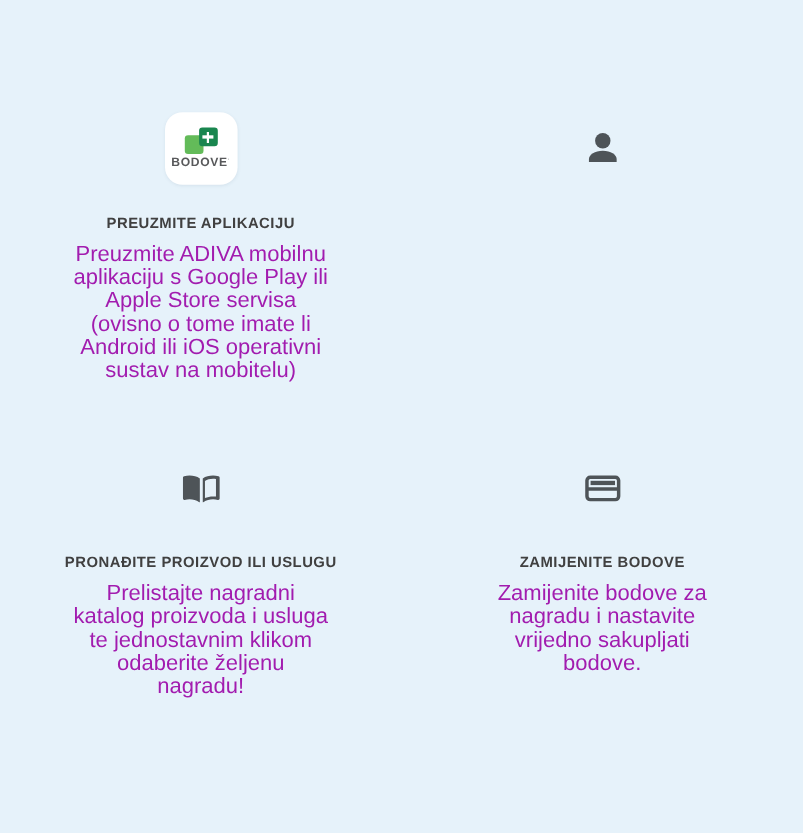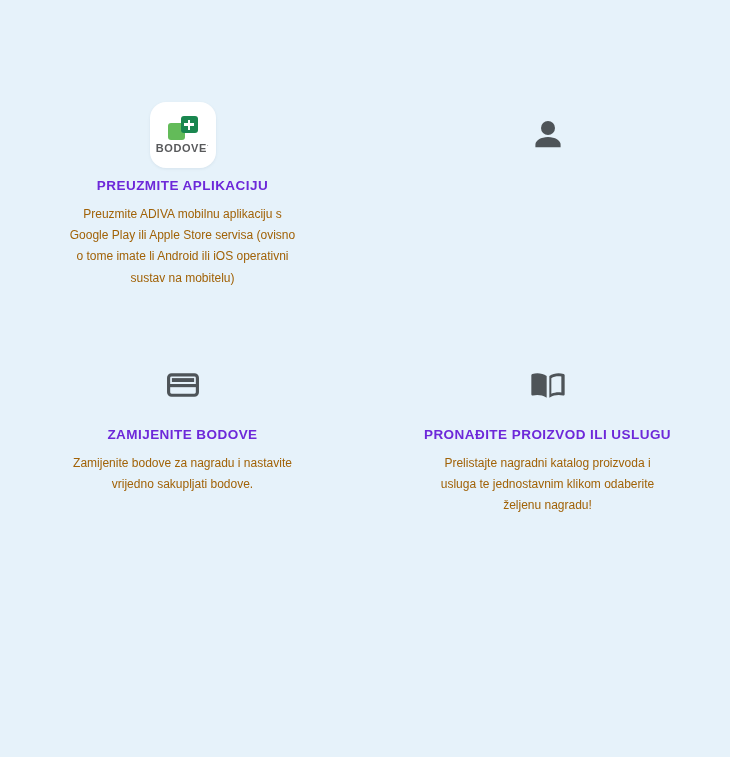--- a/index.html
+++ b/index.html
@@ -113,34 +113,34 @@
     font-size: 5px;
     vertical-align: super;
     color: #8a8c8e;
   }
 
   
   .glyph-icon svg { display: block; }
 
   
   .step-title {
-    color: #6d28d9;
+    color: #404040;
     font-size: 13.5px;
     font-weight: bold;
     letter-spacing: 0.45px;
     text-transform: uppercase;
     text-align: center;
     line-height: 21px;
-    margin-top: 3px;
+    margin-top: 20px;
     max-width: 250px;
   }
 
   .step-desc {
-    color: #a16207;
-    font-size: 12px;
+    color: #a21caf;
+    font-size: 20px;
     line-height: 21.2px;
     text-align: center;
     margin-top: 8px;
     max-width: 232px;
   }
 
   .row-2 .step-icon-area { height: 72px; }
 
   
   .row-2 { margin-top: 60px; }
@@ -177,38 +177,38 @@
             <circle cx="12" cy="8" r="4"></circle>
             <path d="M12 13.2c-4.1 0-7.2 2.1-7.2 4.3V19h14.4v-1.5c0-2.2-3.1-4.3-7.2-4.3z"></path>
           </svg>
         </span>
       </div>
     </div>
 
     <div class="step row-2">
       <div class="step-icon-area">
         <span class="glyph-icon">
+          <svg width="40" height="40" viewBox="0 0 24 24" aria-hidden="true">
+            <path fill="#4e5458" d="M11.2 6.6C9.6 5.5 7.7 5 5.6 5c-1 0-2 .12-3 .36-.37.09-.6.4-.6.77v11.4c0 .5.46.86.94.75.85-.2 1.74-.3 2.66-.3 1.9 0 3.66.47 5.1 1.4.2.13.4.2.5.2V6.6z"></path>
+            <path fill="#4e5458" d="M21.4 5.36C20.4 5.12 19.4 5 18.4 5c-2.1 0-4 .5-5.6 1.6v12.98c.1 0 .3-.07.5-.2 1.44-.93 3.2-1.4 5.1-1.4.92 0 1.81.1 2.66.3.48.11.94-.25.94-.75V6.13c0-.37-.23-.68-.6-.77zm-1.4 11.1c-.52-.07-1.05-.1-1.6-.1-1.6 0-3.1.3-4.4.9V7.9c1.2-.72 2.7-1.1 4.4-1.1.55 0 1.08.04 1.6.11v9.55z"></path>
+          </svg>
+        </span>
+      </div>
+      <div class="step-title">PRONAĐITE PROIZVOD ILI USLUGU</div>
+      <div class="step-desc">Prelistajte nagradni katalog proizvoda i usluga te jednostavnim klikom odaberite željenu nagradu!</div>
+    </div>
+
+    <div class="step row-2">
+      <div class="step-icon-area">
+        <span class="glyph-icon">
           <svg width="36" height="36" viewBox="0 0 24 24" aria-hidden="true">
             <rect x="2.4" y="5.2" width="19.2" height="13.6" rx="2" ry="2" fill="none" stroke="#4e5458" stroke-width="2.1"></rect>
             <rect x="4.6" y="7.4" width="14.8" height="2.6" fill="#4e5458"></rect>
             <line x1="2.4" y1="12.4" x2="21.6" y2="12.4" stroke="#4e5458" stroke-width="2.1"></line>
           </svg>
         </span>
       </div>
       <div class="step-title">ZAMIJENITE BODOVE</div>
       <div class="step-desc">Zamijenite bodove za nagradu i nastavite vrijedno sakupljati bodove.</div>
     </div>
 
-    <div class="step row-2">
-      <div class="step-icon-area">
-        <span class="glyph-icon">
-          <svg width="40" height="40" viewBox="0 0 24 24" aria-hidden="true">
-            <path fill="#4e5458" d="M11.2 6.6C9.6 5.5 7.7 5 5.6 5c-1 0-2 .12-3 .36-.37.09-.6.4-.6.77v11.4c0 .5.46.86.94.75.85-.2 1.74-.3 2.66-.3 1.9 0 3.66.47 5.1 1.4.2.13.4.2.5.2V6.6z"></path>
-            <path fill="#4e5458" d="M21.4 5.36C20.4 5.12 19.4 5 18.4 5c-2.1 0-4 .5-5.6 1.6v12.98c.1 0 .3-.07.5-.2 1.44-.93 3.2-1.4 5.1-1.4.92 0 1.81.1 2.66.3.48.11.94-.25.94-.75V6.13c0-.37-.23-.68-.6-.77zm-1.4 11.1c-.52-.07-1.05-.1-1.6-.1-1.6 0-3.1.3-4.4.9V7.9c1.2-.72 2.7-1.1 4.4-1.1.55 0 1.08.04 1.6.11v9.55z"></path>
-          </svg>
-        </span>
-      </div>
-      <div class="step-title">PRONAĐITE PROIZVOD ILI USLUGU</div>
-      <div class="step-desc">Prelistajte nagradni katalog proizvoda i usluga te jednostavnim klikom odaberite željenu nagradu!</div>
-    </div>
-
   </div>
 </div>
 
 </body></html>

